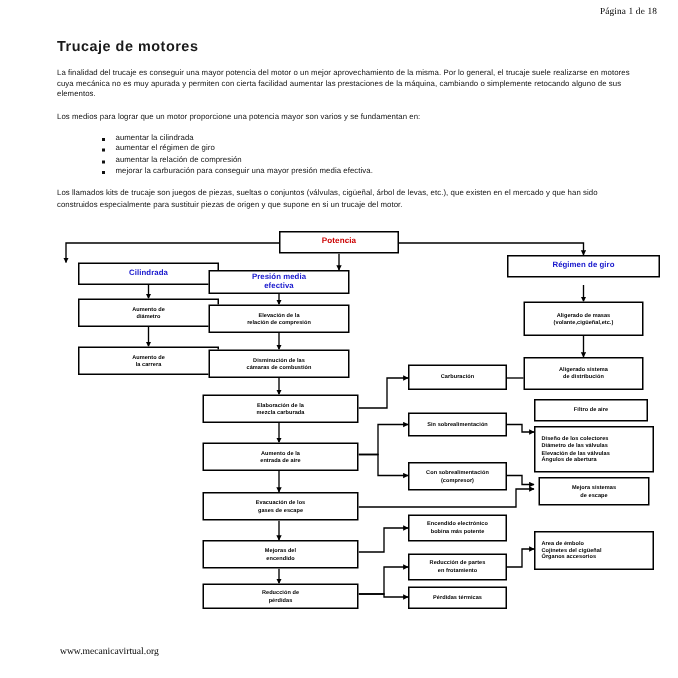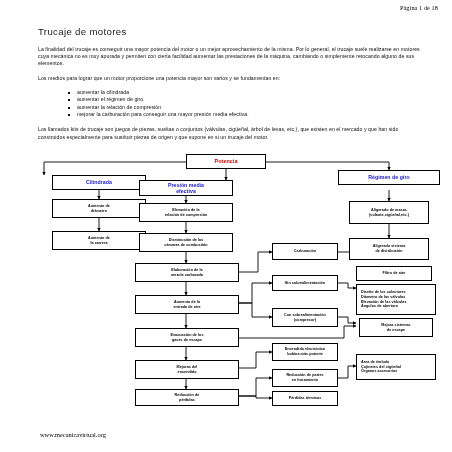--- a/index.html
+++ b/index.html
@@ -37,21 +37,21 @@
   
   .content {
     position: absolute;
     left: 38px;
     top: 26px;
     width: 382px;
   }
   .doc-title {
     font-family: "Liberation Sans", sans-serif;
     font-size: 9.6px;
-    font-weight: 400;
+    font-weight: 700;
     letter-spacing: 0.35px;
     color: #1a1a1a;
     margin: 0 0 9px 0;
   }
   .para {
     font-size: 5.2px;
     line-height: 7.2px;
     color: #111;
     margin: 0 0 7px 0;
     text-align: left;

